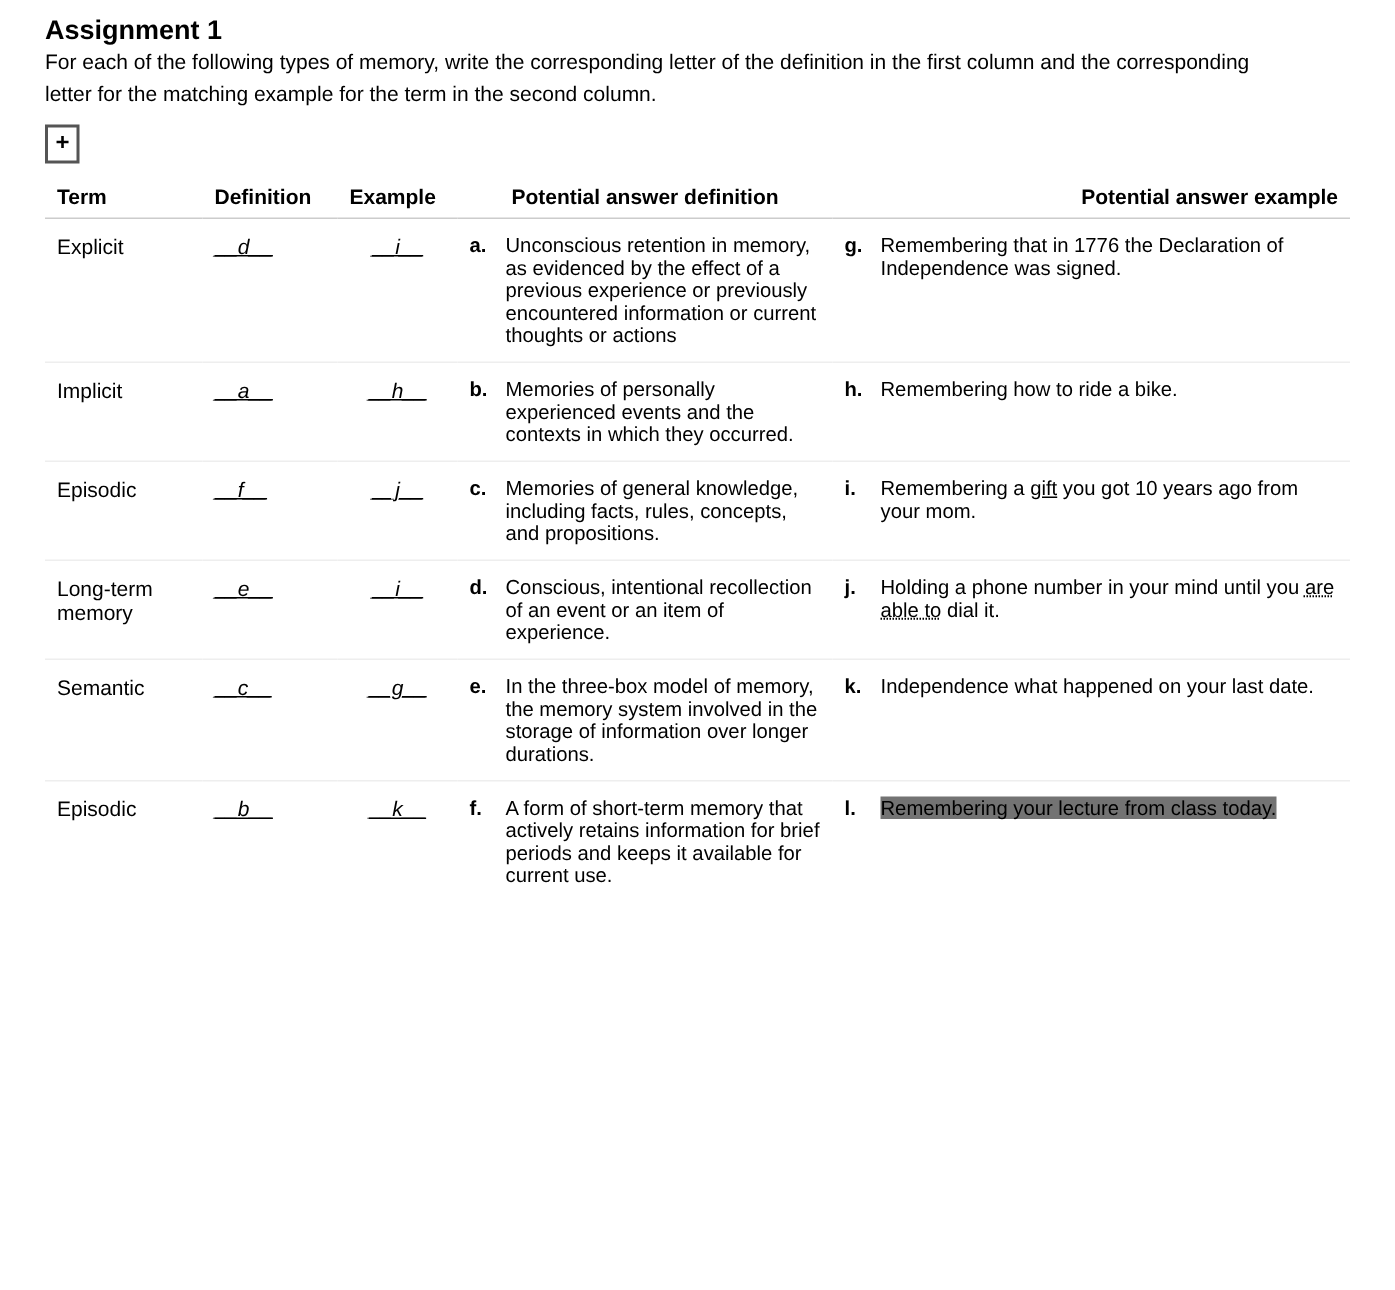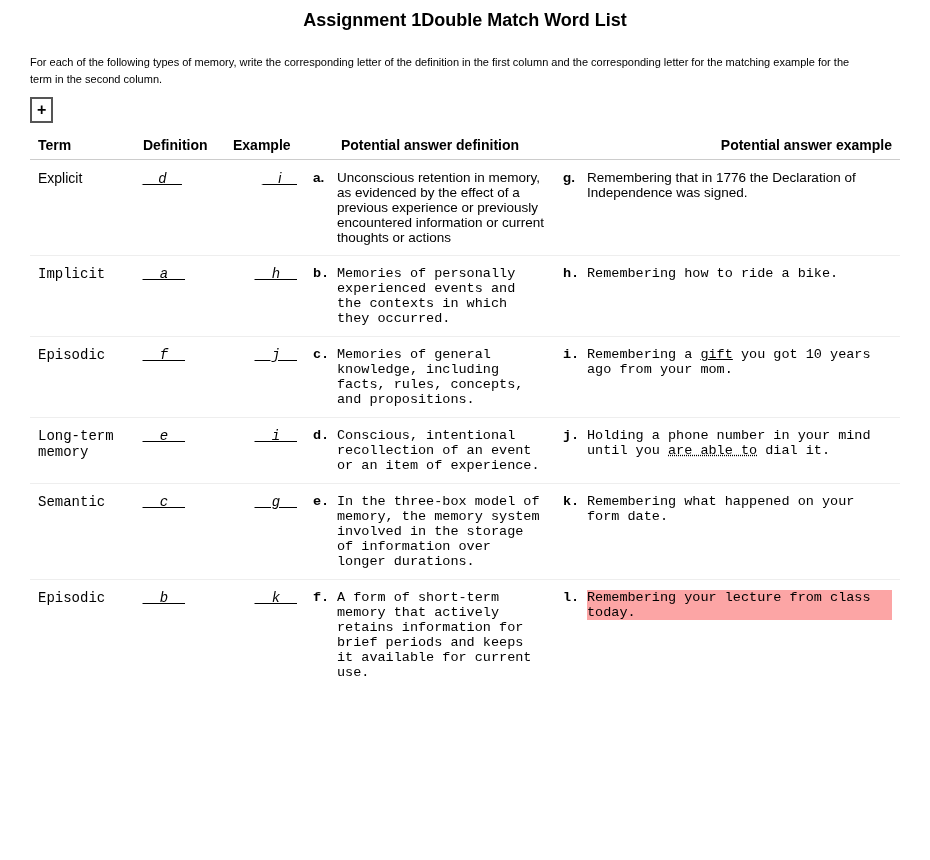--- a/index.html
+++ b/index.html
@@ -5,34 +5,34 @@
     * { box-sizing: border-box; margin: 0; padding: 0; }
     body {
       font-family: Arial, sans-serif;
       font-size: 14px;
       background: #fff;
       color: #000;
       padding: 10px 30px 20px 30px;
     }
     .header-row {
       display: flex;
-      justify-content: center;
+      justify-content: flex-start;
       align-items: center;
-      margin-bottom: 23px;
+      margin-bottom: 0;
     }
     .header-left {
       font-size: 18px;
       font-weight: bold;
     }
     .header-right {
       font-size: 18px;
       font-weight: bold;
     }
     .instructions {
-      font-size: 11px;
+      font-size: 14px;
       line-height: 1.5;
       margin-bottom: 10px;
       max-width: 820px;
     }
     .add-btn {
       display: inline-block;
       border: 2px solid #555;
       padding: 2px 5px;
       font-size: 16px;
       font-weight: bold;
@@ -74,21 +74,21 @@
       font-size: 14px;
     }
     .col-def {
       width: 90px;
       text-align: left;
       font-size: 14px;
       font-style: italic;
     }
     .col-ex {
       width: 80px;
-      text-align: right;
+      text-align: center;
       font-size: 14px;
       font-style: italic;
     }
     .col-pot-def {
       width: 250px;
       font-size: 13.5px;
     }
     .col-pot-ex {
       font-size: 13.5px;
     }
@@ -107,39 +107,37 @@
     }
     .pot-ex-entry {
       display: flex;
       gap: 6px;
     }
     .pot-ex-letter {
       font-weight: bold;
       min-width: 18px;
     }
     .highlight {
-      background-color: #fca5a5;
+      background-color: #737373;
     }
     .underline-dotted {
       text-decoration: underline;
       text-decoration-style: dotted;
     }
     tr + tr td {
       border-top: 1px solid #eee;
-      font-family: Liberation Mono, monospace;
     }
   </style>
 </head>
 <body>
 
 
 
 <div class="header-row">
   <div class="header-left">Assignment 1</div>
-  <div class="header-right">Double Match Word List</div>
 </div>
 
 <p class="instructions">For each of the following types of memory, write the corresponding letter of the definition in the first column and the corresponding letter for the matching example for the term in the second column.</p>
 
 <button class="add-btn">+</button>
 
 <table>
   <thead>
     <tr>
       <th>Term</th>
@@ -224,21 +222,21 @@
         <td class="col-ex"><span class="answer-underline">__g__</span></td>
         <td class="col-pot-def">
           <div class="pot-def-entry">
             <span class="pot-def-letter">e.</span>
             <span>In the three-box model of memory, the memory system involved in the storage of information over longer durations.</span>
           </div>
         </td>
         <td class="col-pot-ex">
           <div class="pot-ex-entry">
             <span class="pot-ex-letter">k.</span>
-            <span>Remembering what happened on your form date.</span>
+            <span>Independence what happened on your last date.</span>
           </div>
         </td>
       </tr>
       <tr>
         <td class="col-term"><span>Episodic</span></td>
         <td class="col-def"><span class="answer-underline">__b__</span></td>
         <td class="col-ex"><span class="answer-underline">__k__</span></td>
         <td class="col-pot-def">
           <div class="pot-def-entry">
             <span class="pot-def-letter">f.</span>

